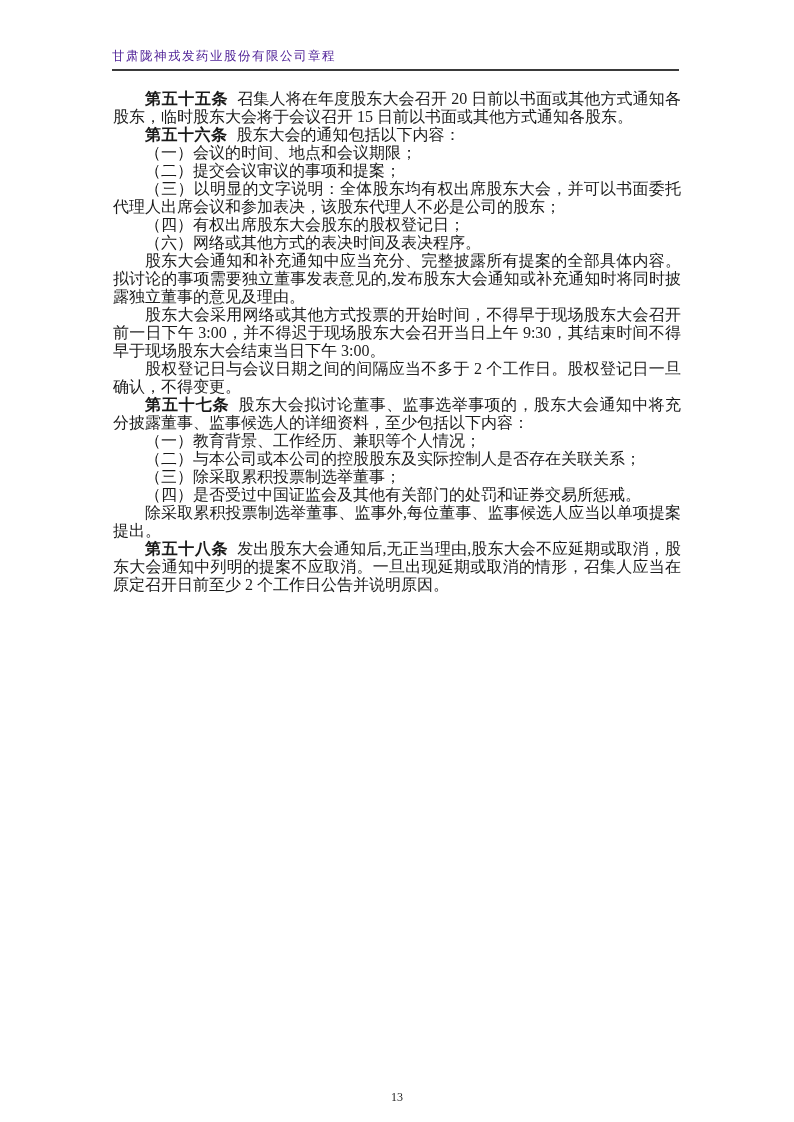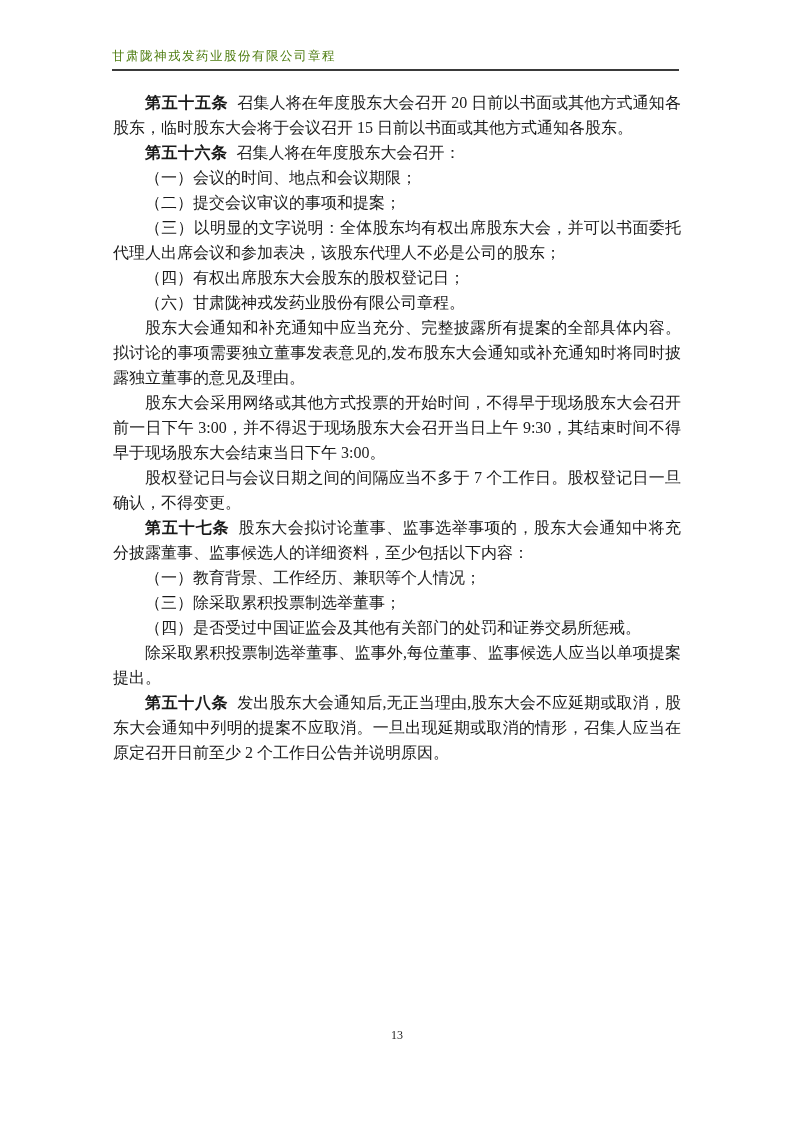--- a/index.html
+++ b/index.html
@@ -18,83 +18,84 @@
   }
   .page-header {
     position: absolute;
     left: 112px;
     top: 48px;
     width: 567px;
   }
   .header-title {
     font-size: 12.5px;
     line-height: 16px;
-    color: #4d7c0f;
+    color: #4c1d95;
     letter-spacing: 1.5px;
     padding-bottom: 5px;
   }
   .header-rule {
     width: 100%;
     height: 0;
     border-bottom: 2px solid #3a3a3a;
   }
   .doc-body {
     position: absolute;
     left: 113px;
     top: 90px;
     width: 568px;
     font-size: 16px;
-    line-height: 25px;
+    line-height: 18px;
     text-align: justify;
     text-justify: inter-ideograph;
   }
   .para {
     text-indent: 2em;
     margin: 0;
     padding: 0;
   }
   .article-lead {
     font-weight: bold;
     font-family: "Liberation Sans", "DejaVu Sans", sans-serif;
     margin-right: 9px;
     letter-spacing: 0.5px;
   }
   .page-footer {
     position: absolute;
     left: 0;
-    top: 1028px;
+    top: 1090px;
     width: 794px;
     text-align: center;
     font-size: 12px;
     color: #222222;
   }
 </style>
 </head>
 <body>
 
 <div class="page">
 
   <div class="page-header">
     <div class="header-title">甘肃陇神戎发药业股份有限公司章程</div>
     <div class="header-rule"></div>
   </div>
 
   <div class="doc-body">
       <p class="para"><span class="article-lead">第五十五条</span><span>召集人将在年度股东大会召开 20 日前以书面或其他方式通知各股东，临时股东大会将于会议召开 15 日前以书面或其他方式通知各股东。</span></p>
-      <p class="para"><span class="article-lead">第五十六条</span><span>召集人将在年度股东大会召开：</span></p>
+      <p class="para"><span class="article-lead">第五十六条</span><span>股东大会的通知包括以下内容：</span></p>
       <p class="para"><span>（一）会议的时间、地点和会议期限；</span></p>
       <p class="para"><span>（二）提交会议审议的事项和提案；</span></p>
       <p class="para"><span>（三）以明显的文字说明：全体股东均有权出席股东大会，并可以书面委托代理人出席会议和参加表决，该股东代理人不必是公司的股东；</span></p>
       <p class="para"><span>（四）有权出席股东大会股东的股权登记日；</span></p>
-      <p class="para"><span>（六）甘肃陇神戎发药业股份有限公司章程。</span></p>
+      <p class="para"><span>（六）网络或其他方式的表决时间及表决程序。</span></p>
       <p class="para"><span>股东大会通知和补充通知中应当充分、完整披露所有提案的全部具体内容。拟讨论的事项需要独立董事发表意见的,发布股东大会通知或补充通知时将同时披露独立董事的意见及理由。</span></p>
       <p class="para"><span>股东大会采用网络或其他方式投票的开始时间，不得早于现场股东大会召开前一日下午 3:00，并不得迟于现场股东大会召开当日上午 9:30，其结束时间不得早于现场股东大会结束当日下午 3:00。</span></p>
-      <p class="para"><span>股权登记日与会议日期之间的间隔应当不多于 7 个工作日。股权登记日一旦确认，不得变更。</span></p>
+      <p class="para"><span>股权登记日与会议日期之间的间隔应当不多于 2 个工作日。股权登记日一旦确认，不得变更。</span></p>
       <p class="para"><span class="article-lead">第五十七条</span><span>股东大会拟讨论董事、监事选举事项的，股东大会通知中将充分披露董事、监事候选人的详细资料，至少包括以下内容：</span></p>
       <p class="para"><span>（一）教育背景、工作经历、兼职等个人情况；</span></p>
+      <p class="para"><span>（二）与本公司或本公司的控股股东及实际控制人是否存在关联关系；</span></p>
       <p class="para"><span>（三）除采取累积投票制选举董事；</span></p>
       <p class="para"><span>（四）是否受过中国证监会及其他有关部门的处罚和证券交易所惩戒。</span></p>
       <p class="para"><span>除采取累积投票制选举董事、监事外,每位董事、监事候选人应当以单项提案提出。</span></p>
       <p class="para"><span class="article-lead">第五十八条</span><span>发出股东大会通知后,无正当理由,股东大会不应延期或取消，股东大会通知中列明的提案不应取消。一旦出现延期或取消的情形，召集人应当在原定召开日前至少 2 个工作日公告并说明原因。</span></p>
     </div>
 
   <div class="page-footer">
     <span>13</span>
   </div>
 

